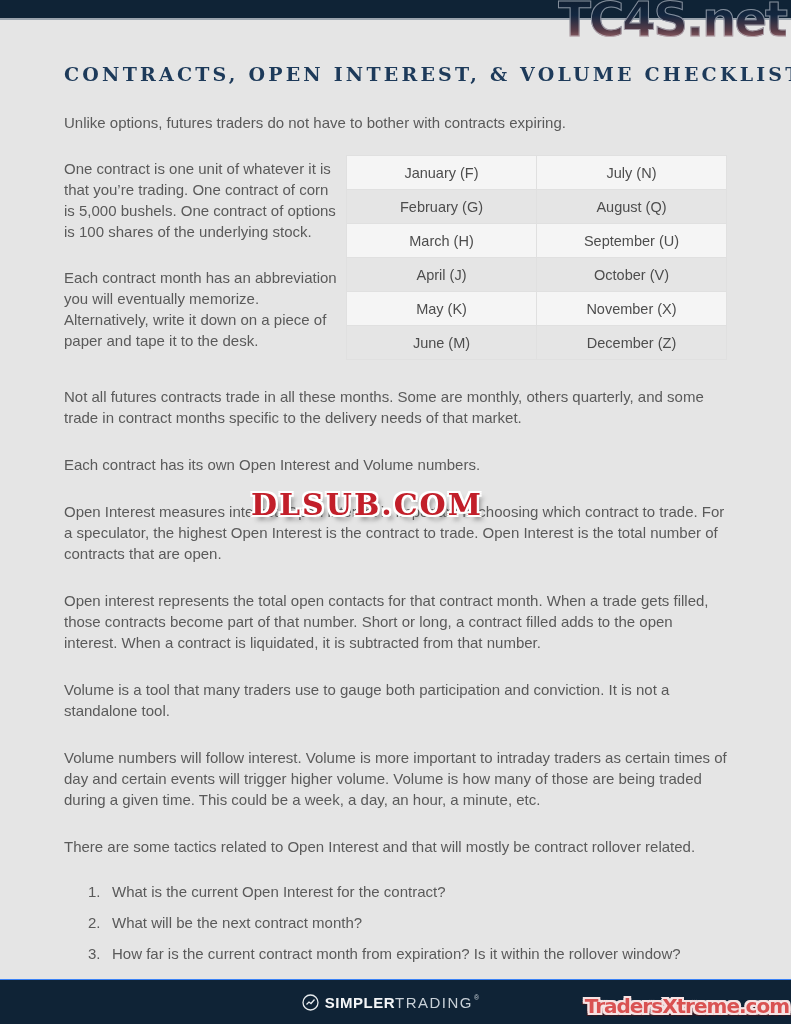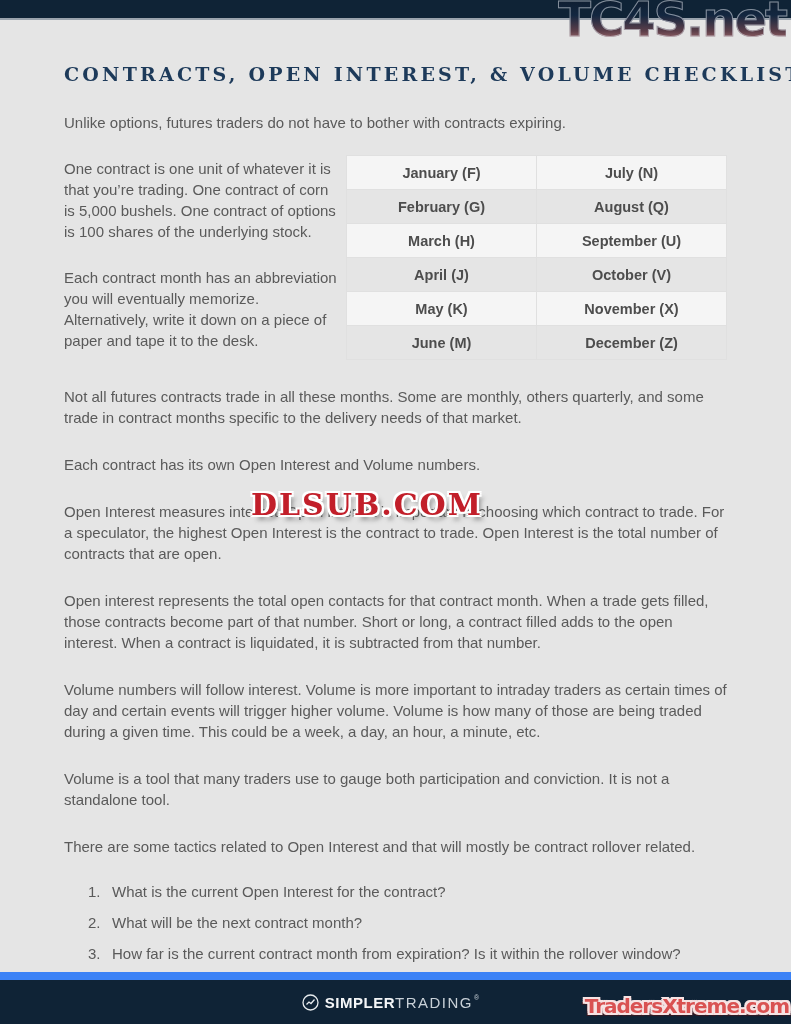--- a/index.html
+++ b/index.html
@@ -63,21 +63,21 @@
   .months-table{
     flex:1;
     border-collapse:collapse;
     margin-top:5px;
     font-size:14.5px;
   }
   .months-table td{
     width:50%;
     border:1px solid #e0e0e0;
     text-align:center;
-    font-weight:bold;
+    font-weight:normal;
     color:#4d4d4d;
     padding:7px 4px;
     height:19px;
   }
   .months-table tr.alt td{background:#f5f5f5;}
 
   
   .numbered-list{margin-top:24px;}
   .list-item{
     display:flex;
@@ -100,21 +100,21 @@
       -2px 0 0 #fff, 2px 0 0 #fff, 0 -2px 0 #fff, 0 2px 0 #fff,
       4px 5px 4px rgba(90,90,90,0.55);
     white-space:nowrap;
   }
 
   
   .footer-bar{
     position:absolute;left:0;right:0;bottom:0;
     height:44px;
     background:#0f2336;
-    border-top:8px solid #3b82f6;
+    border-top:1px solid #3b82f6;
     display:flex;align-items:center;justify-content:center;
   }
   .brand{display:flex;align-items:center;margin-right:10px;}
   .brand-icon{margin-right:6px;display:flex;align-items:center;}
   .brand-bold{
     color:#f4f6f8;font-weight:bold;font-size:15px;letter-spacing:0.5px;
   }
   .brand-light{
     color:#c9d1d8;font-weight:normal;font-size:15px;letter-spacing:1.5px;
   }
@@ -182,22 +182,22 @@
             <td>December (Z)</td>
           </tr>
         </tbody>
       </table>
     </div>
 
     <p class="para">Not all futures contracts trade in all these months. Some are monthly, others quarterly, and some trade in contract months specific to the delivery needs of that market.</p>
     <p class="para">Each contract has its own Open Interest and Volume numbers.</p>
     <p class="para">Open Interest measures interest. Open interest is important in choosing which contract to trade. For a speculator, the highest Open Interest is the contract to trade. Open Interest is the total number of contracts that are open.</p>
     <p class="para">Open interest represents the total open contacts for that contract month. When a trade gets filled, those contracts become part of that number. Short or long, a contract filled adds to the open interest. When a contract is liquidated, it is subtracted from that number.</p>
+    <p class="para">Volume is a tool that many traders use to gauge both participation and conviction. It is not a standalone tool.</p>
     <p class="para">Volume numbers will follow interest. Volume is more important to intraday traders as certain times of day and certain events will trigger higher volume. Volume is how many of those are being traded during a given time. This could be a week, a day, an hour, a minute, etc.</p>
-    <p class="para">Volume is a tool that many traders use to gauge both participation and conviction. It is not a standalone tool.</p>
     <p class="para">There are some tactics related to Open Interest and that will mostly be contract rollover related.</p>
 
     <div class="numbered-list">
       <div class="list-item">
         <span class="num">1.</span>
         <span class="txt">What is the current Open Interest for the contract?</span>
       </div>
       <div class="list-item">
         <span class="num">2.</span>
         <span class="txt">What will be the next contract month?</span>

